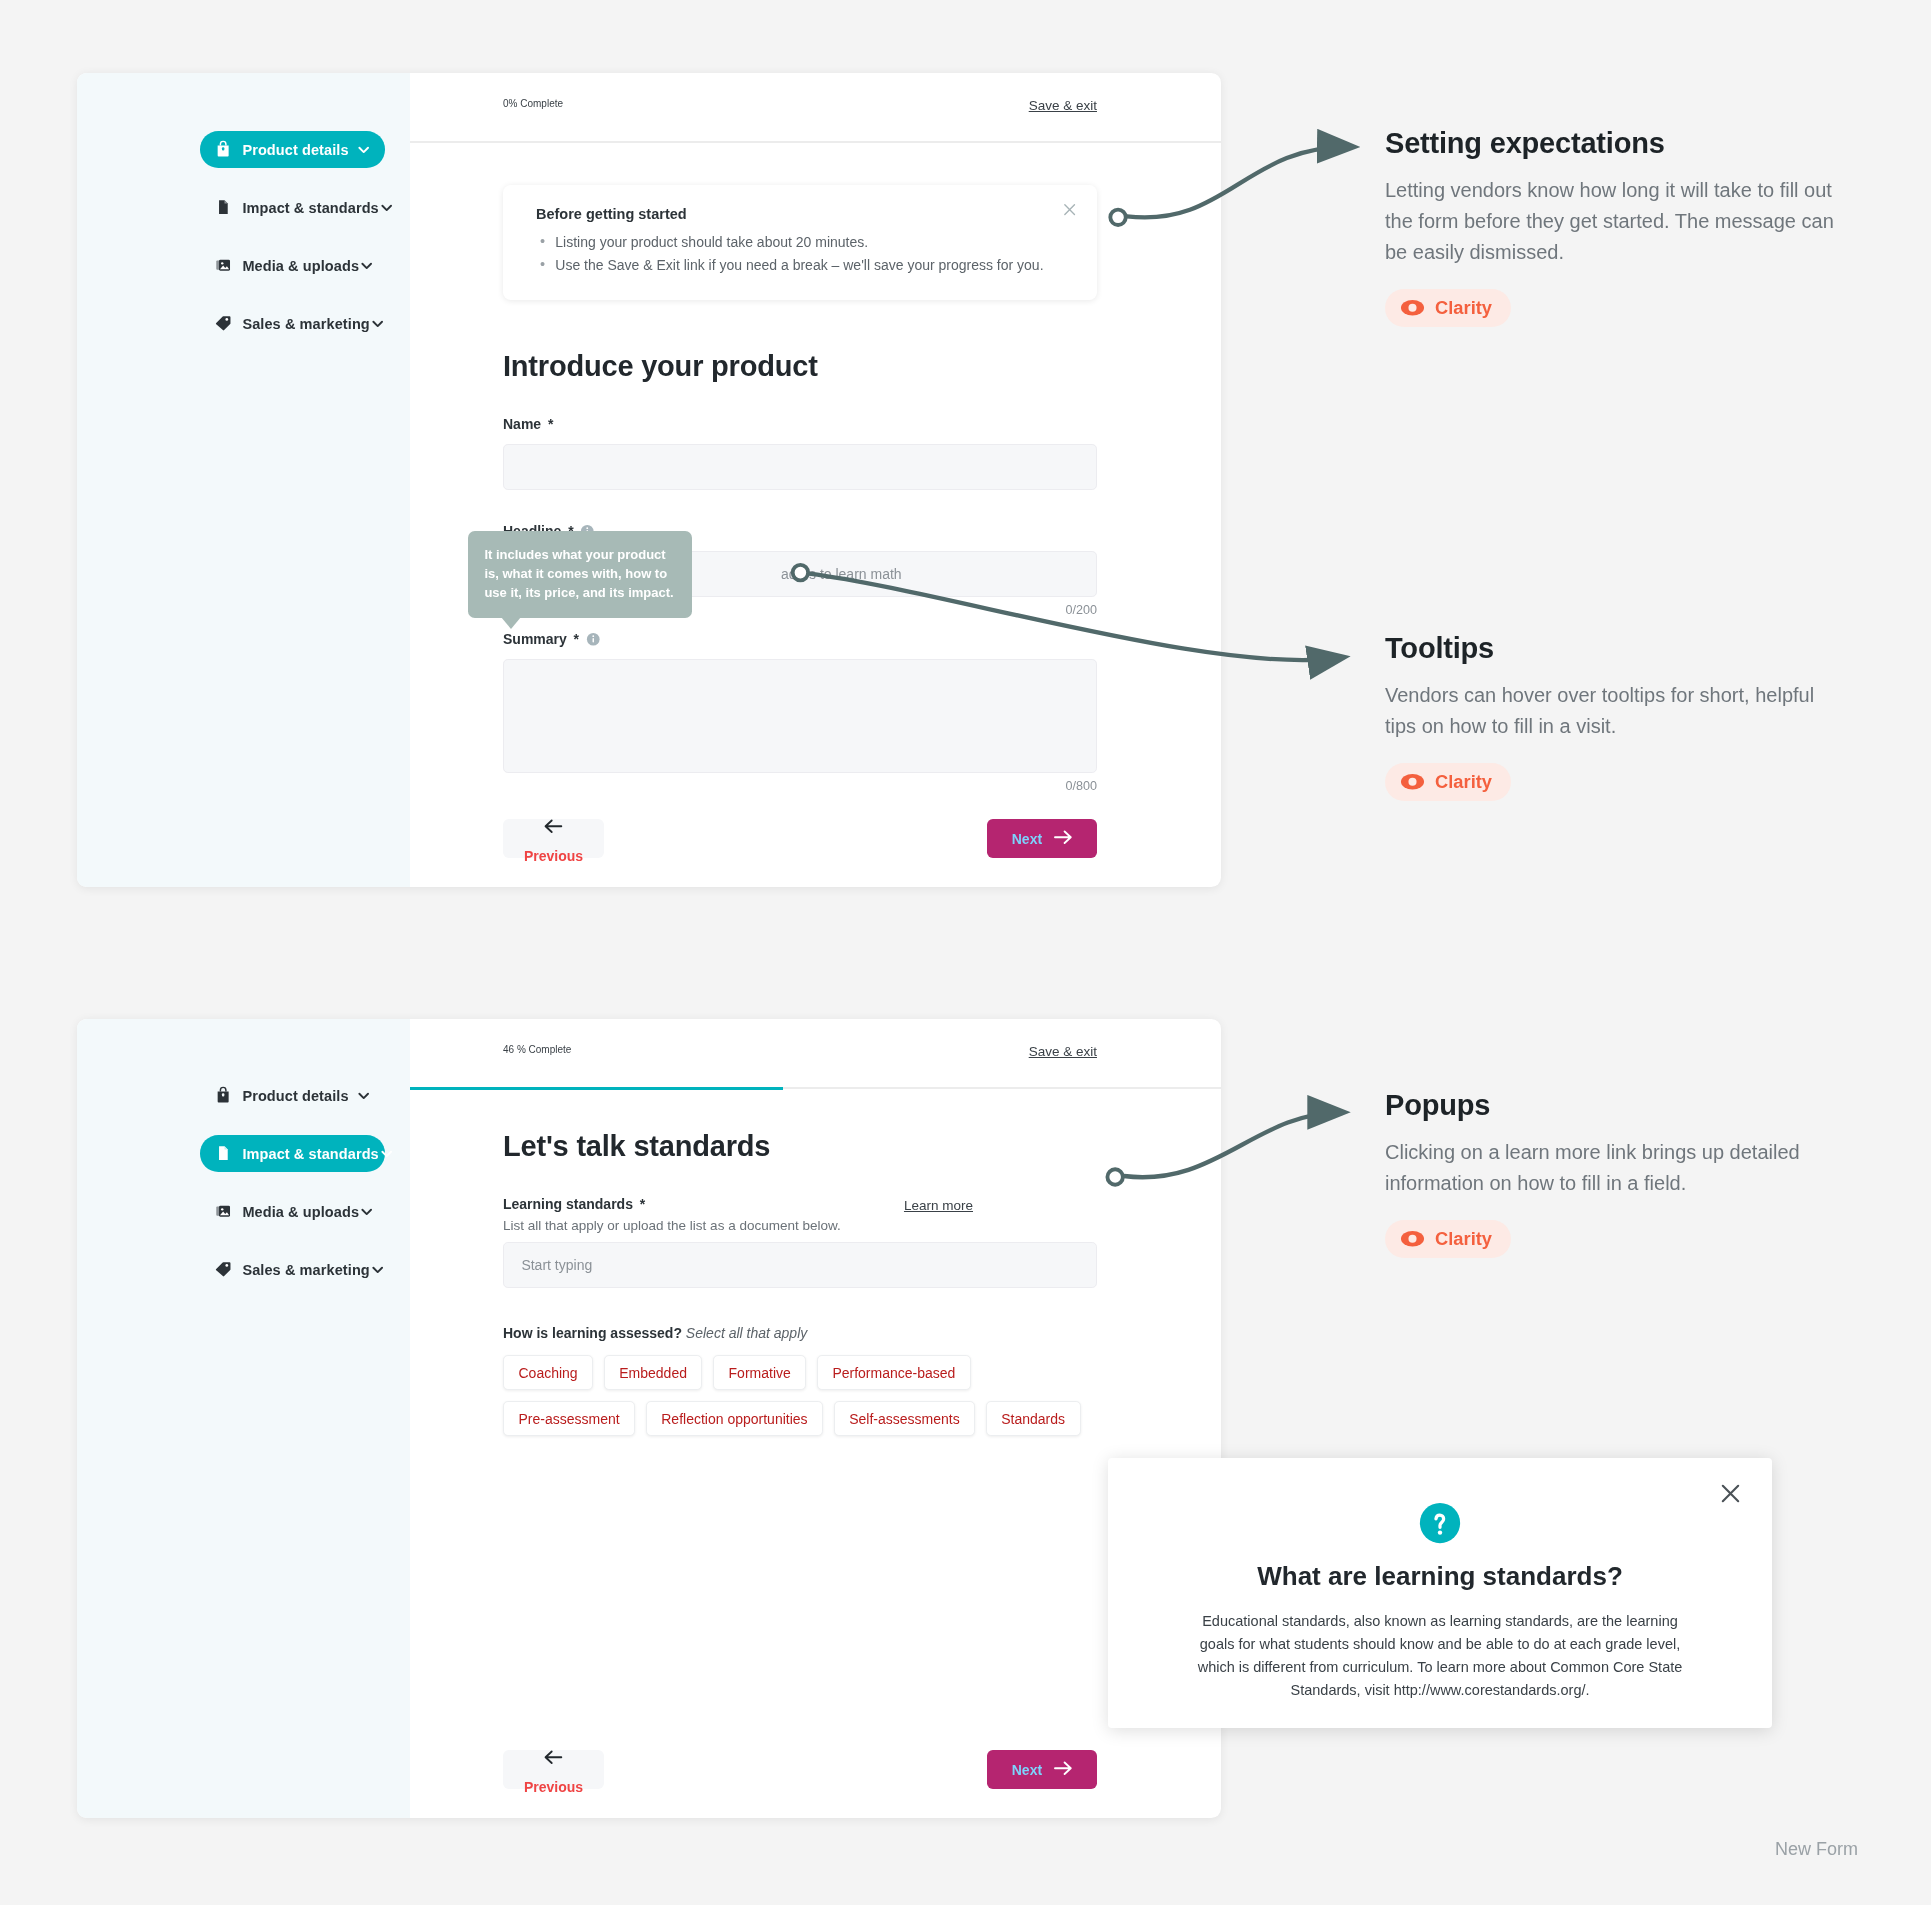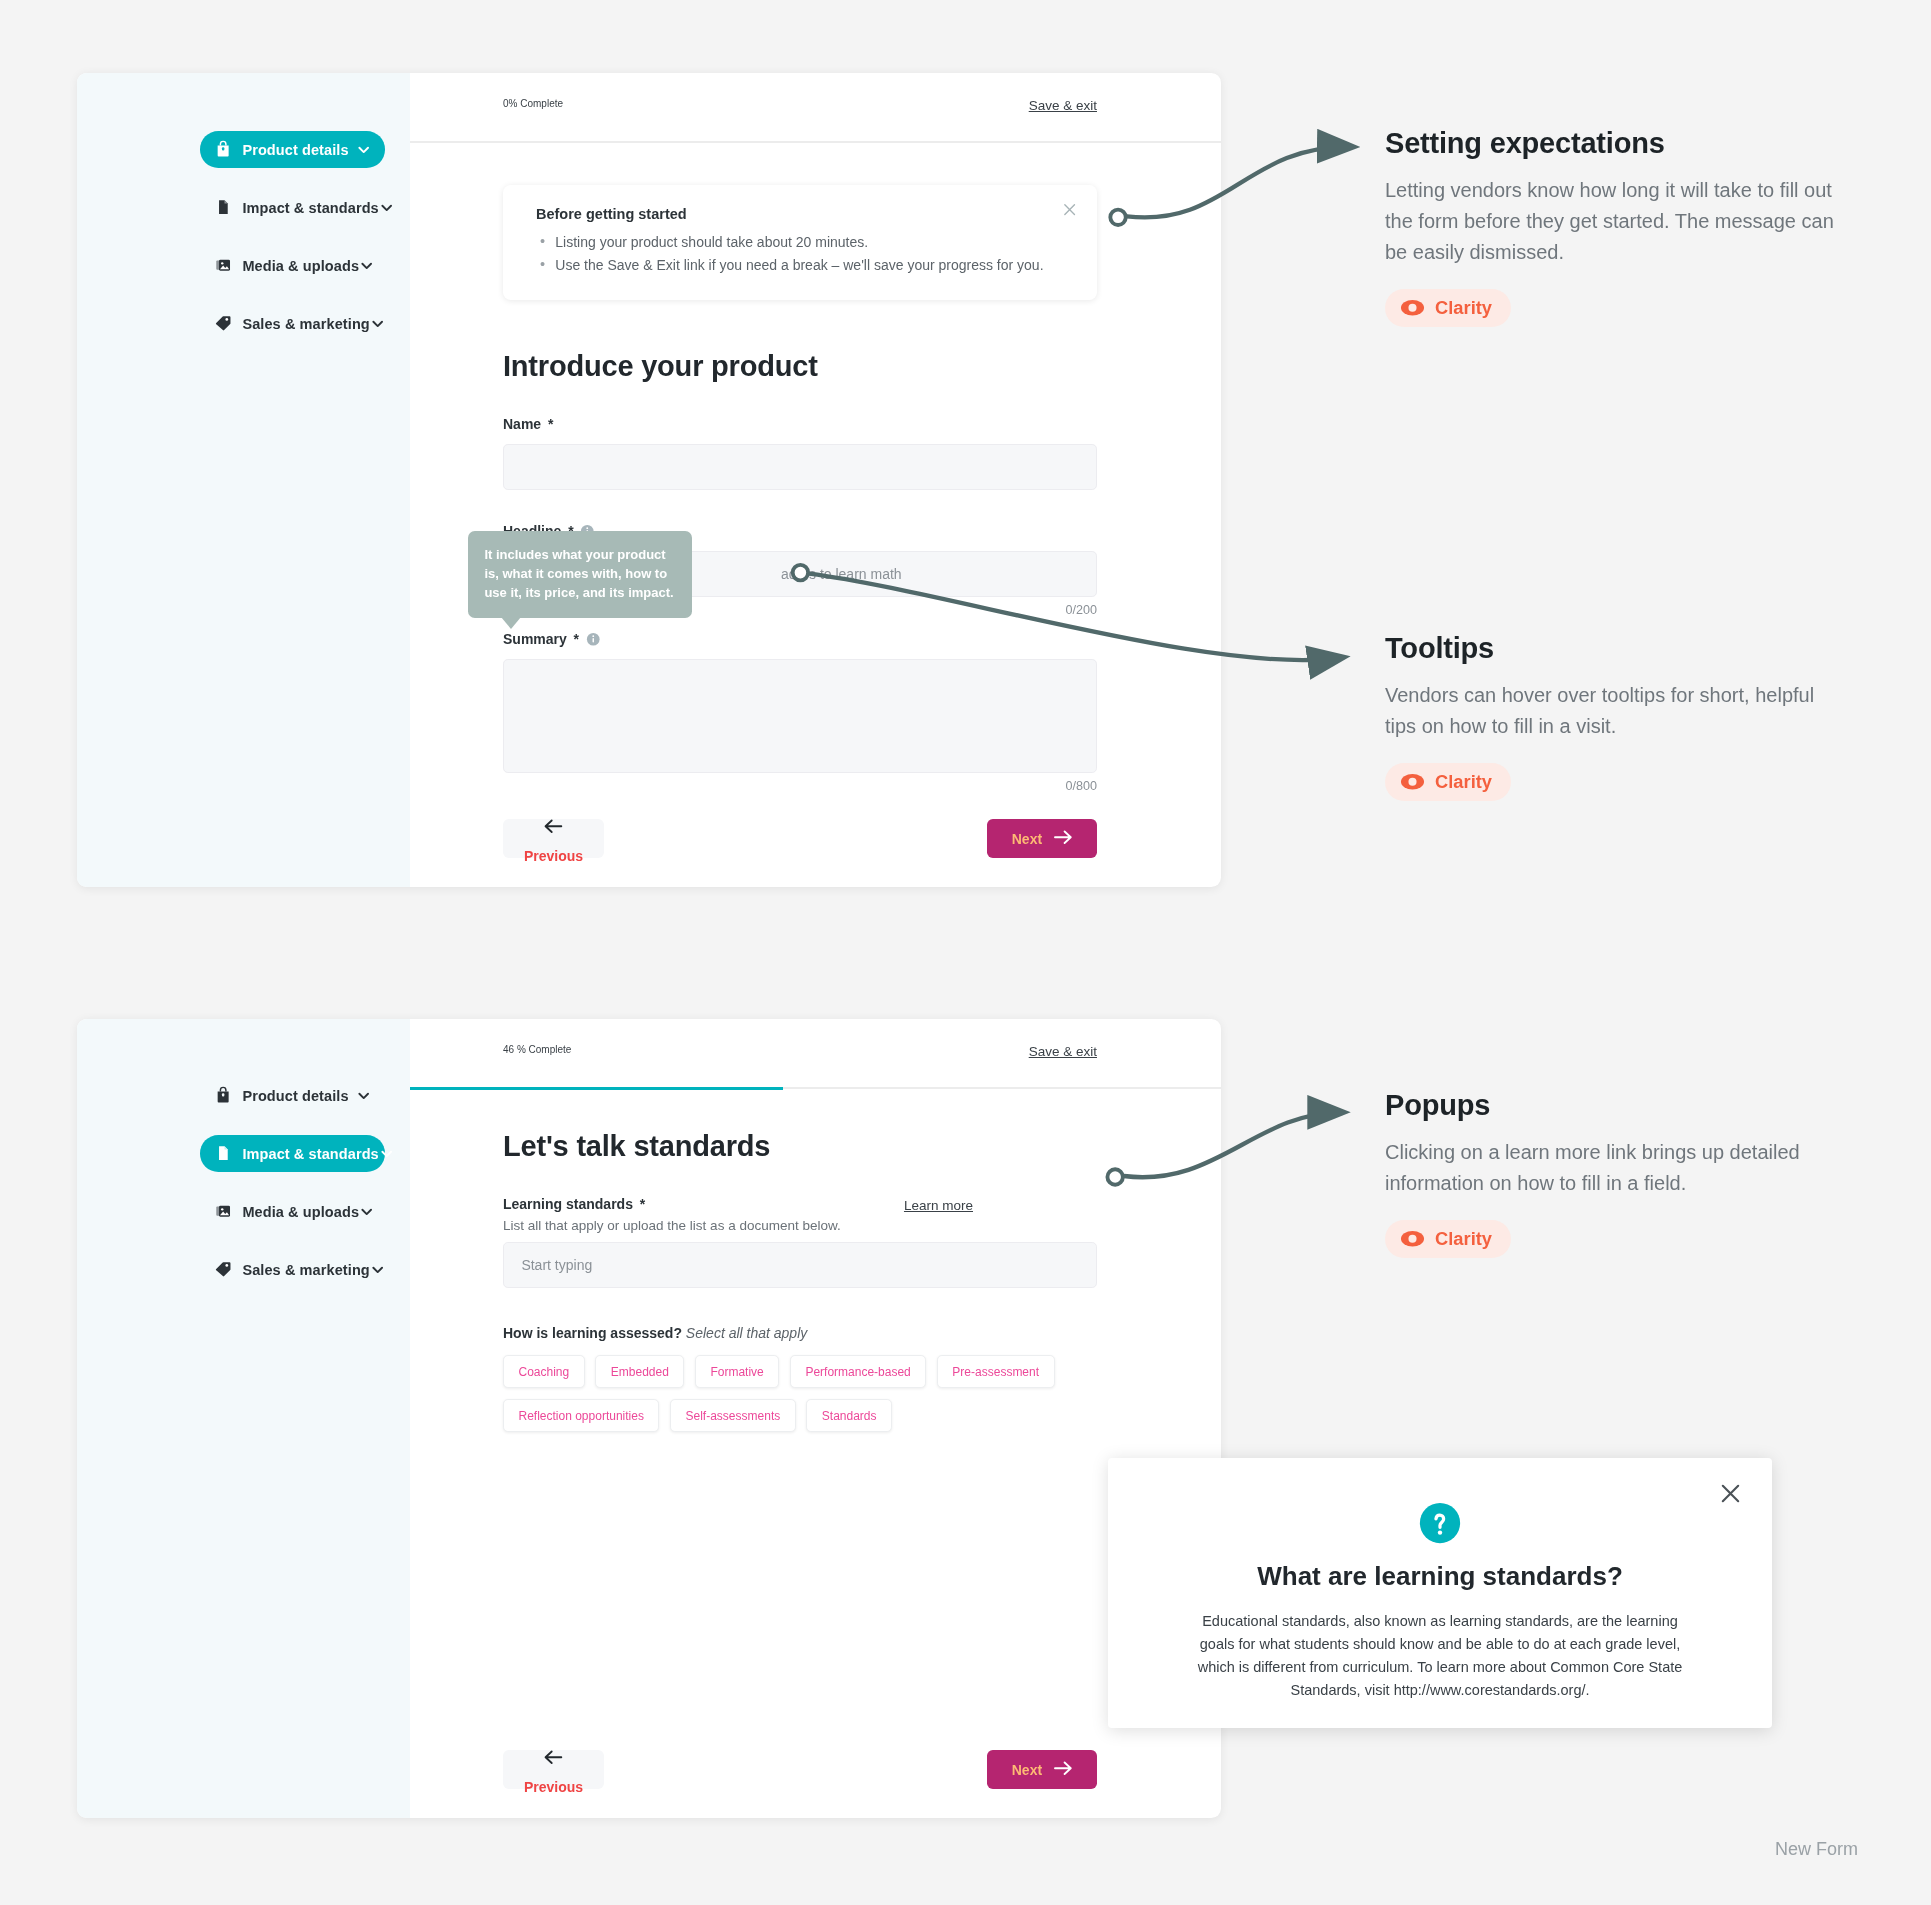--- a/index.html
+++ b/index.html
@@ -150,41 +150,41 @@
 
   
   .btn-row { position: absolute; left: 93px; right: 124px; bottom: 29px; display: flex; justify-content: space-between; }
   .btn {
     display: inline-flex; align-items: center; gap: 11.6px;
     height: 39px; padding: 0 21px; border-radius: 5.8px;
     font-size: 14px; font-weight: bold; cursor: pointer;
     font-family: "Liberation Sans", sans-serif; border: none;
   }
   .btn-prev { background: #f6f7f9; color: #ef4444; flex-direction: column; }
-  .btn-next { background: #b52570; color: #fdba74; padding: 8px 25px; }
+  .btn-next { background: #b52570; color: #7dd3fc; padding: 8px 25px; }
 
   
   .doc-row {
     margin-top: 33px; height: 58px;
     background: #fff; border-radius: 7.7px;
     box-shadow: 0 1px 6.8px rgba(0,0,0,0.10);
     display: flex; align-items: center; justify-content: space-between;
     padding: 0 21px 0 23px;
   }
   .doc-label { display:flex; align-items:center; gap: 9.7px; font-size: 14.5px; font-weight: bold; color: #22282d; }
   .plus-ic { color: #c2186c; width: 25px; height: 25px; cursor: pointer; }
 
   .assess-head { margin-top: 37px; font-size: 14px; color: #2c3338; }
   .assess-head b { font-weight: bold; }
   .assess-head i { color: #5c6369; font-style: italic; }
   .chips { display: flex; flex-wrap: wrap; gap: 10.6px; margin-top: 13.5px; max-width: 579px; }
   .chip {
     background: #fff; border: 1px solid #eceef0; border-radius: 4.8px;
     box-shadow: 0 1px 2.9px rgba(0,0,0,0.07);
-    padding: 8.7px 14.5px; font-size: 12px; color: #ec4899; cursor: pointer;
+    padding: 8.7px 14.5px; font-size: 14px; color: #b91c1c; cursor: pointer;
     white-space: nowrap;
   }
 
   
   .annot { position: absolute; width: 454px; }
   .annot-title { font-size: 29px; font-weight: bold; color: #1d2327; letter-spacing: -0.2px; margin-bottom: 15.4px; }
   .annot-body { font-size: 20px; line-height: 31px; color: #6f767c; }
   .badge {
     display: inline-flex; align-items: center; gap: 9.7px;
     background: #fdeae5; color: #f4603e;

